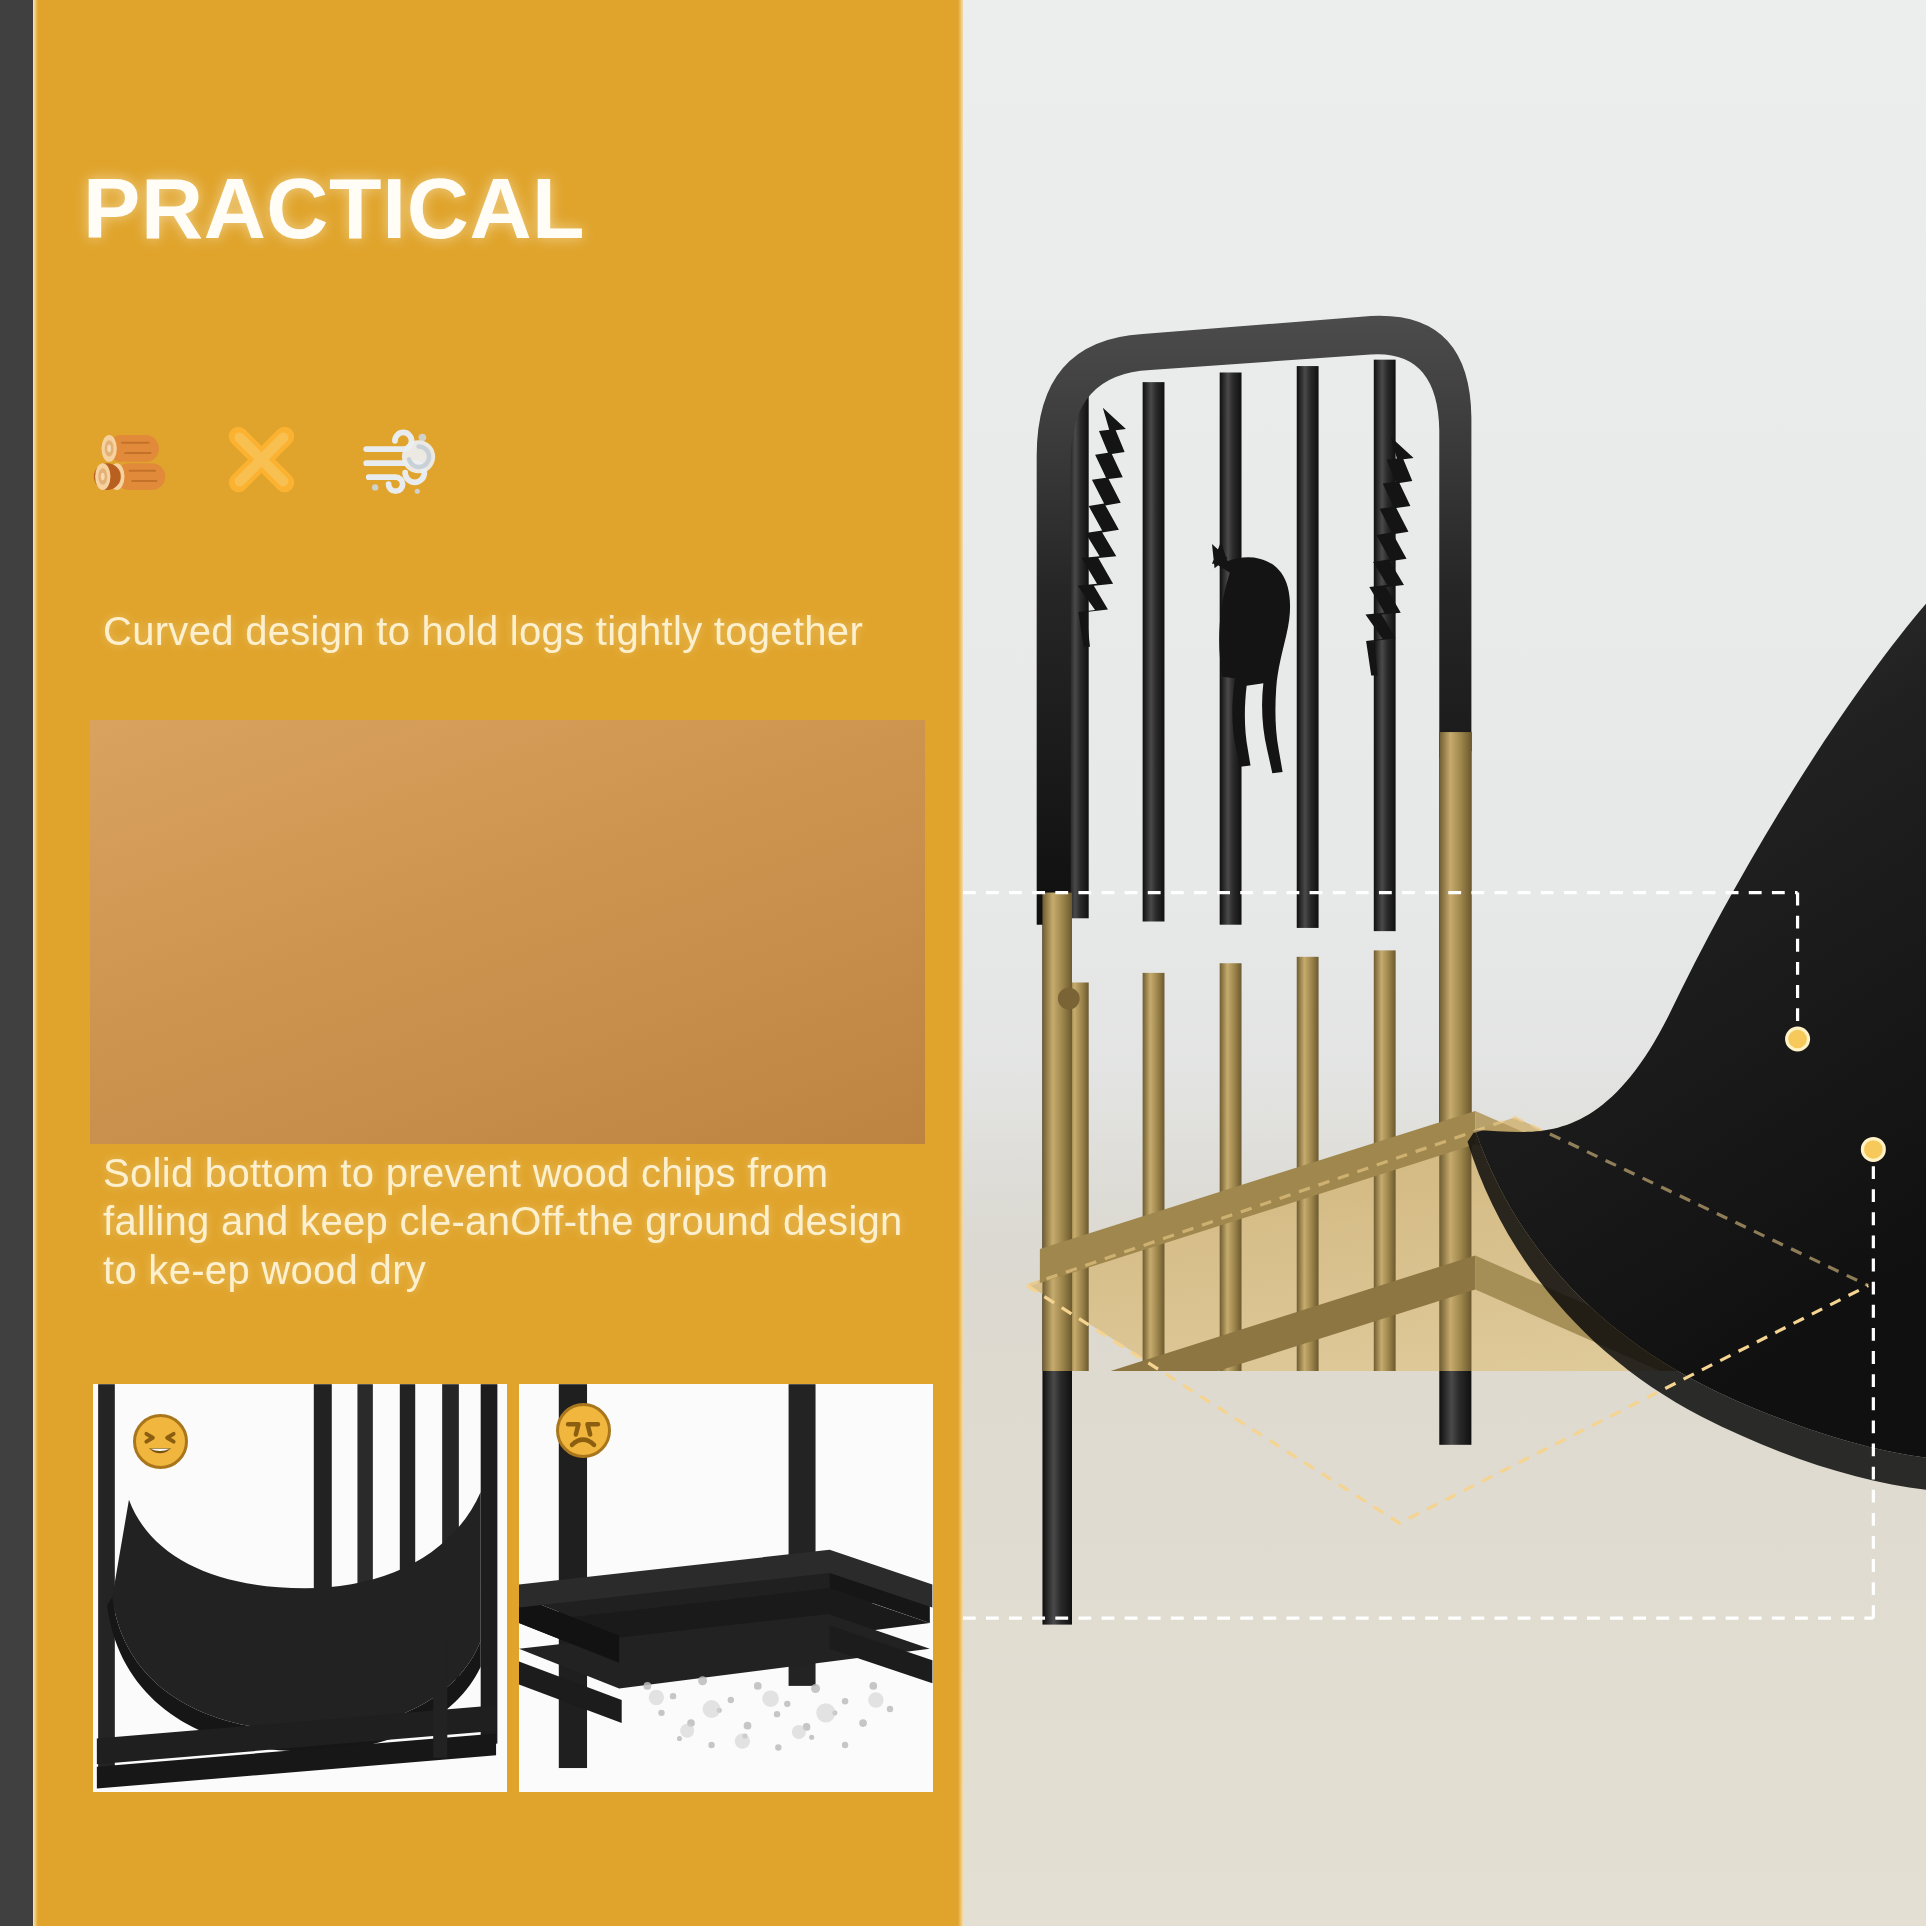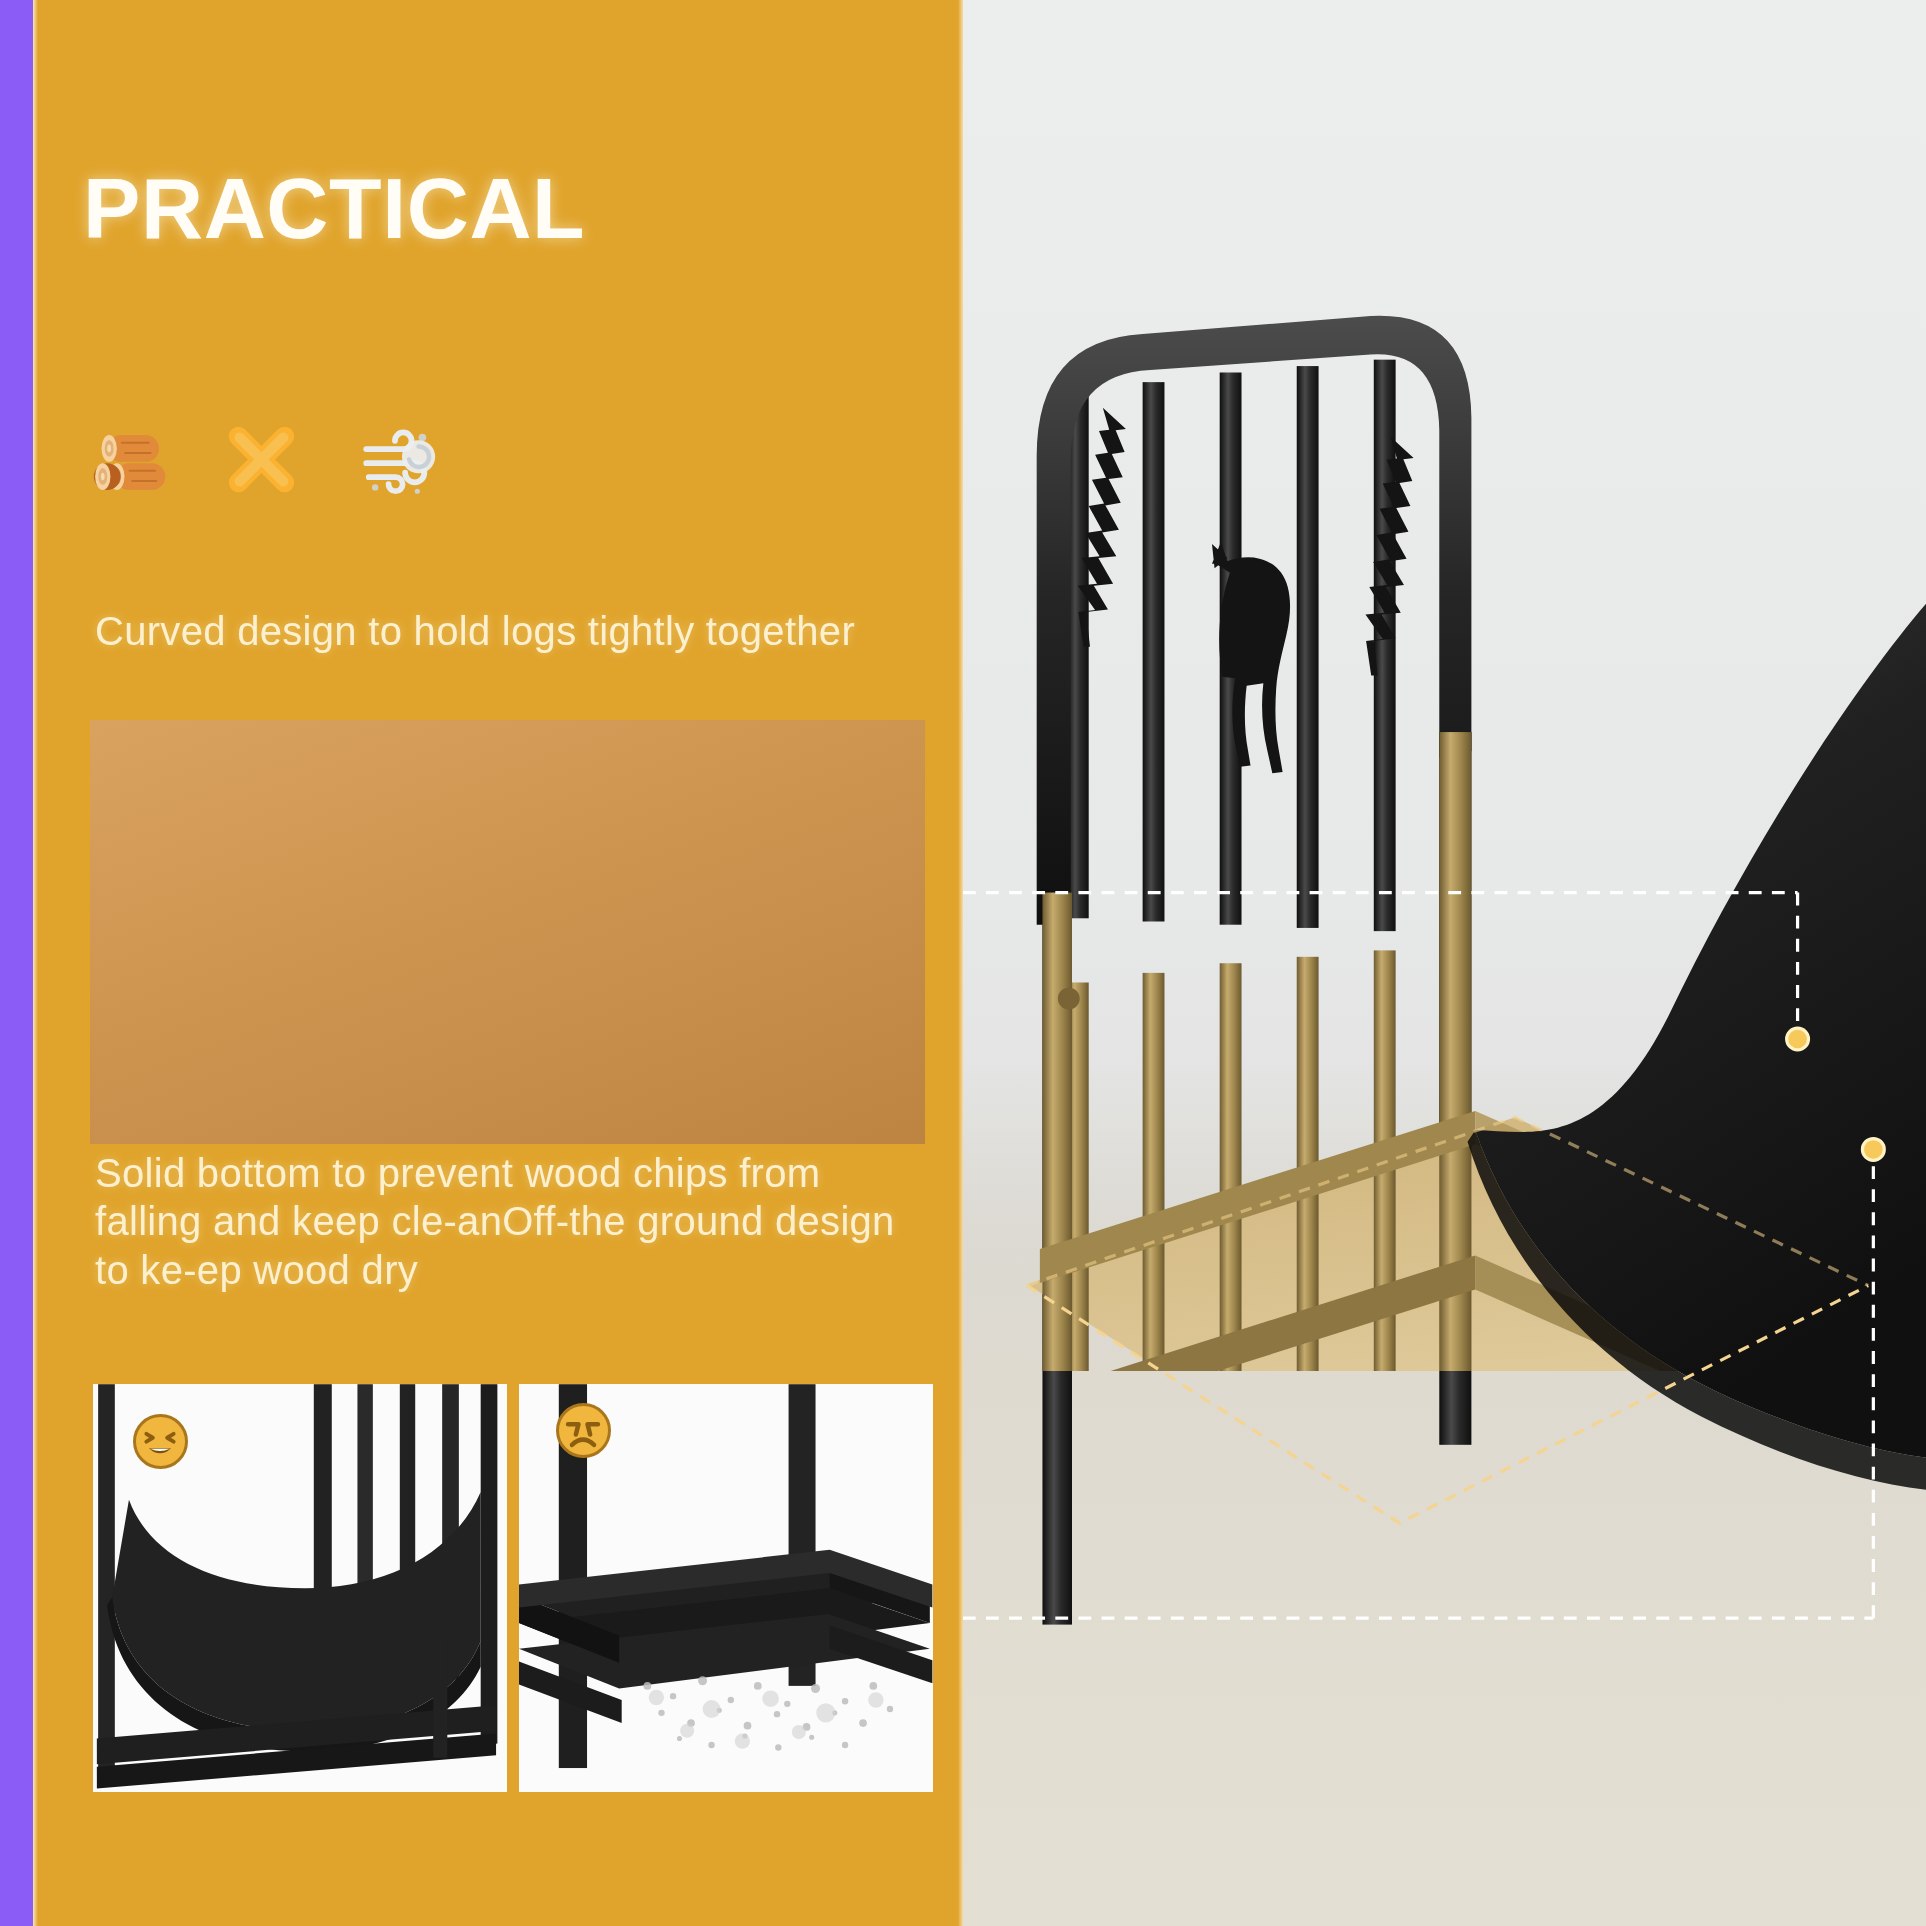--- a/index.html
+++ b/index.html
@@ -4,21 +4,21 @@
 <style>
   * { margin:0; padding:0; box-sizing:border-box; }
   html,body { width:1926px; height:1926px; overflow:hidden; }
   body {
     font-family:"Liberation Sans", sans-serif;
     background:#e8e8e8;
     position:relative;
   }
 
   
-  #stage { position:absolute; inset:0; background:#8b5cf6; }
+  #stage { position:absolute; inset:0; background:#404040; }
 
   
   .studio-bg{
     position:absolute; left:963px; top:0; width:963px; height:1926px;
     background:
       linear-gradient(180deg,#eceded 0%,#e7e8e8 46%,#e2e3e2 58%,#dcdcda 66%,#dedcd6 72%,#e4e1da 100%);
   }
   .studio-floor{
     position:absolute; left:963px; top:1066px; width:963px; height:860px;
     background:linear-gradient(180deg, rgba(214,210,200,.0) 0%, rgba(219,214,202,.55) 20%, rgba(224,219,206,.75) 55%, rgba(228,223,210,.9) 100%);
@@ -56,20 +56,21 @@
   .ico{ width:83px; height:83px; position:relative; }
 
   
   .feat-text{
     position:absolute;
     color:#fdf0cf;
     font-size:40px; line-height:1.21;
     letter-spacing:0.3px;
     font-weight:400;
     text-shadow:0 0 9px rgba(255,246,214,.35);
+    margin-left:8px;
   }
   #feat1{ left:95px; top:607px; width:770px; }
   #feat2{ left:95px; top:1149px; width:828px; }
 
   
   .photo{ position:absolute; overflow:hidden; background:#fff; }
 
   #photo-logs{ left:90px; top:720px; width:835px; height:424px; }
   #photo-good{ left:93px; top:1384px; width:414px; height:408px; }
   #photo-bad { left:519px; top:1384px; width:414px; height:408px; }

